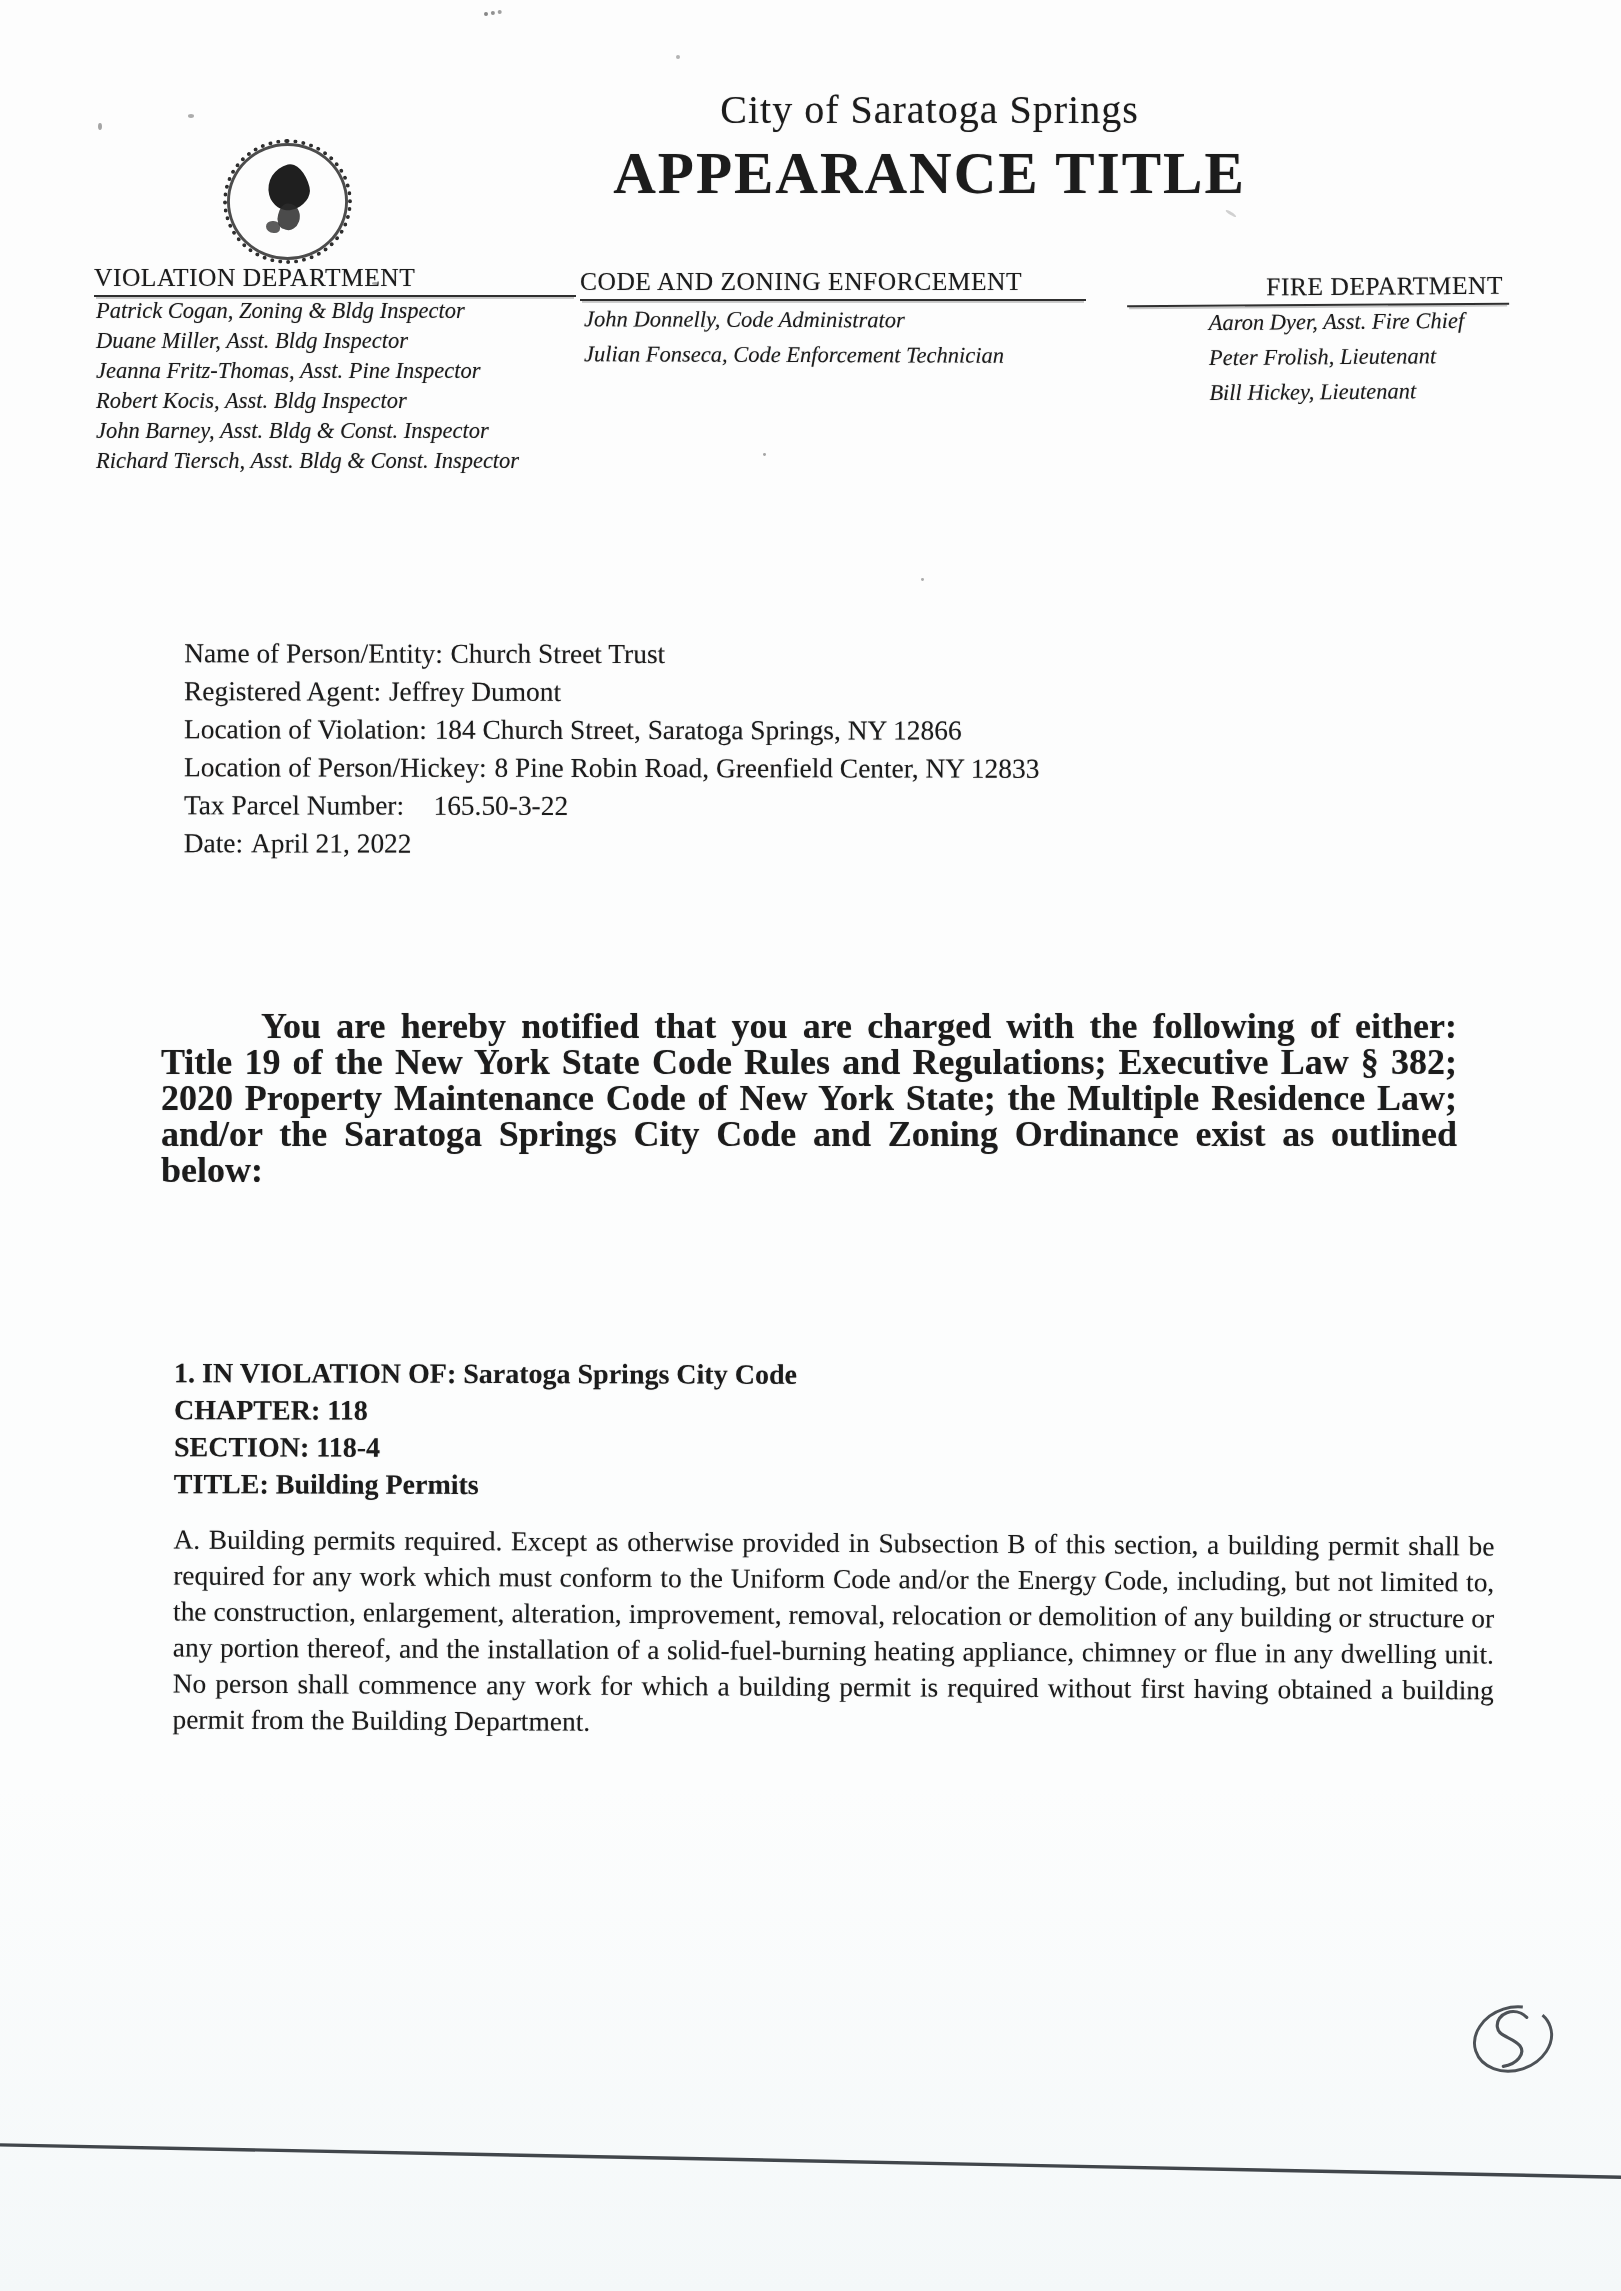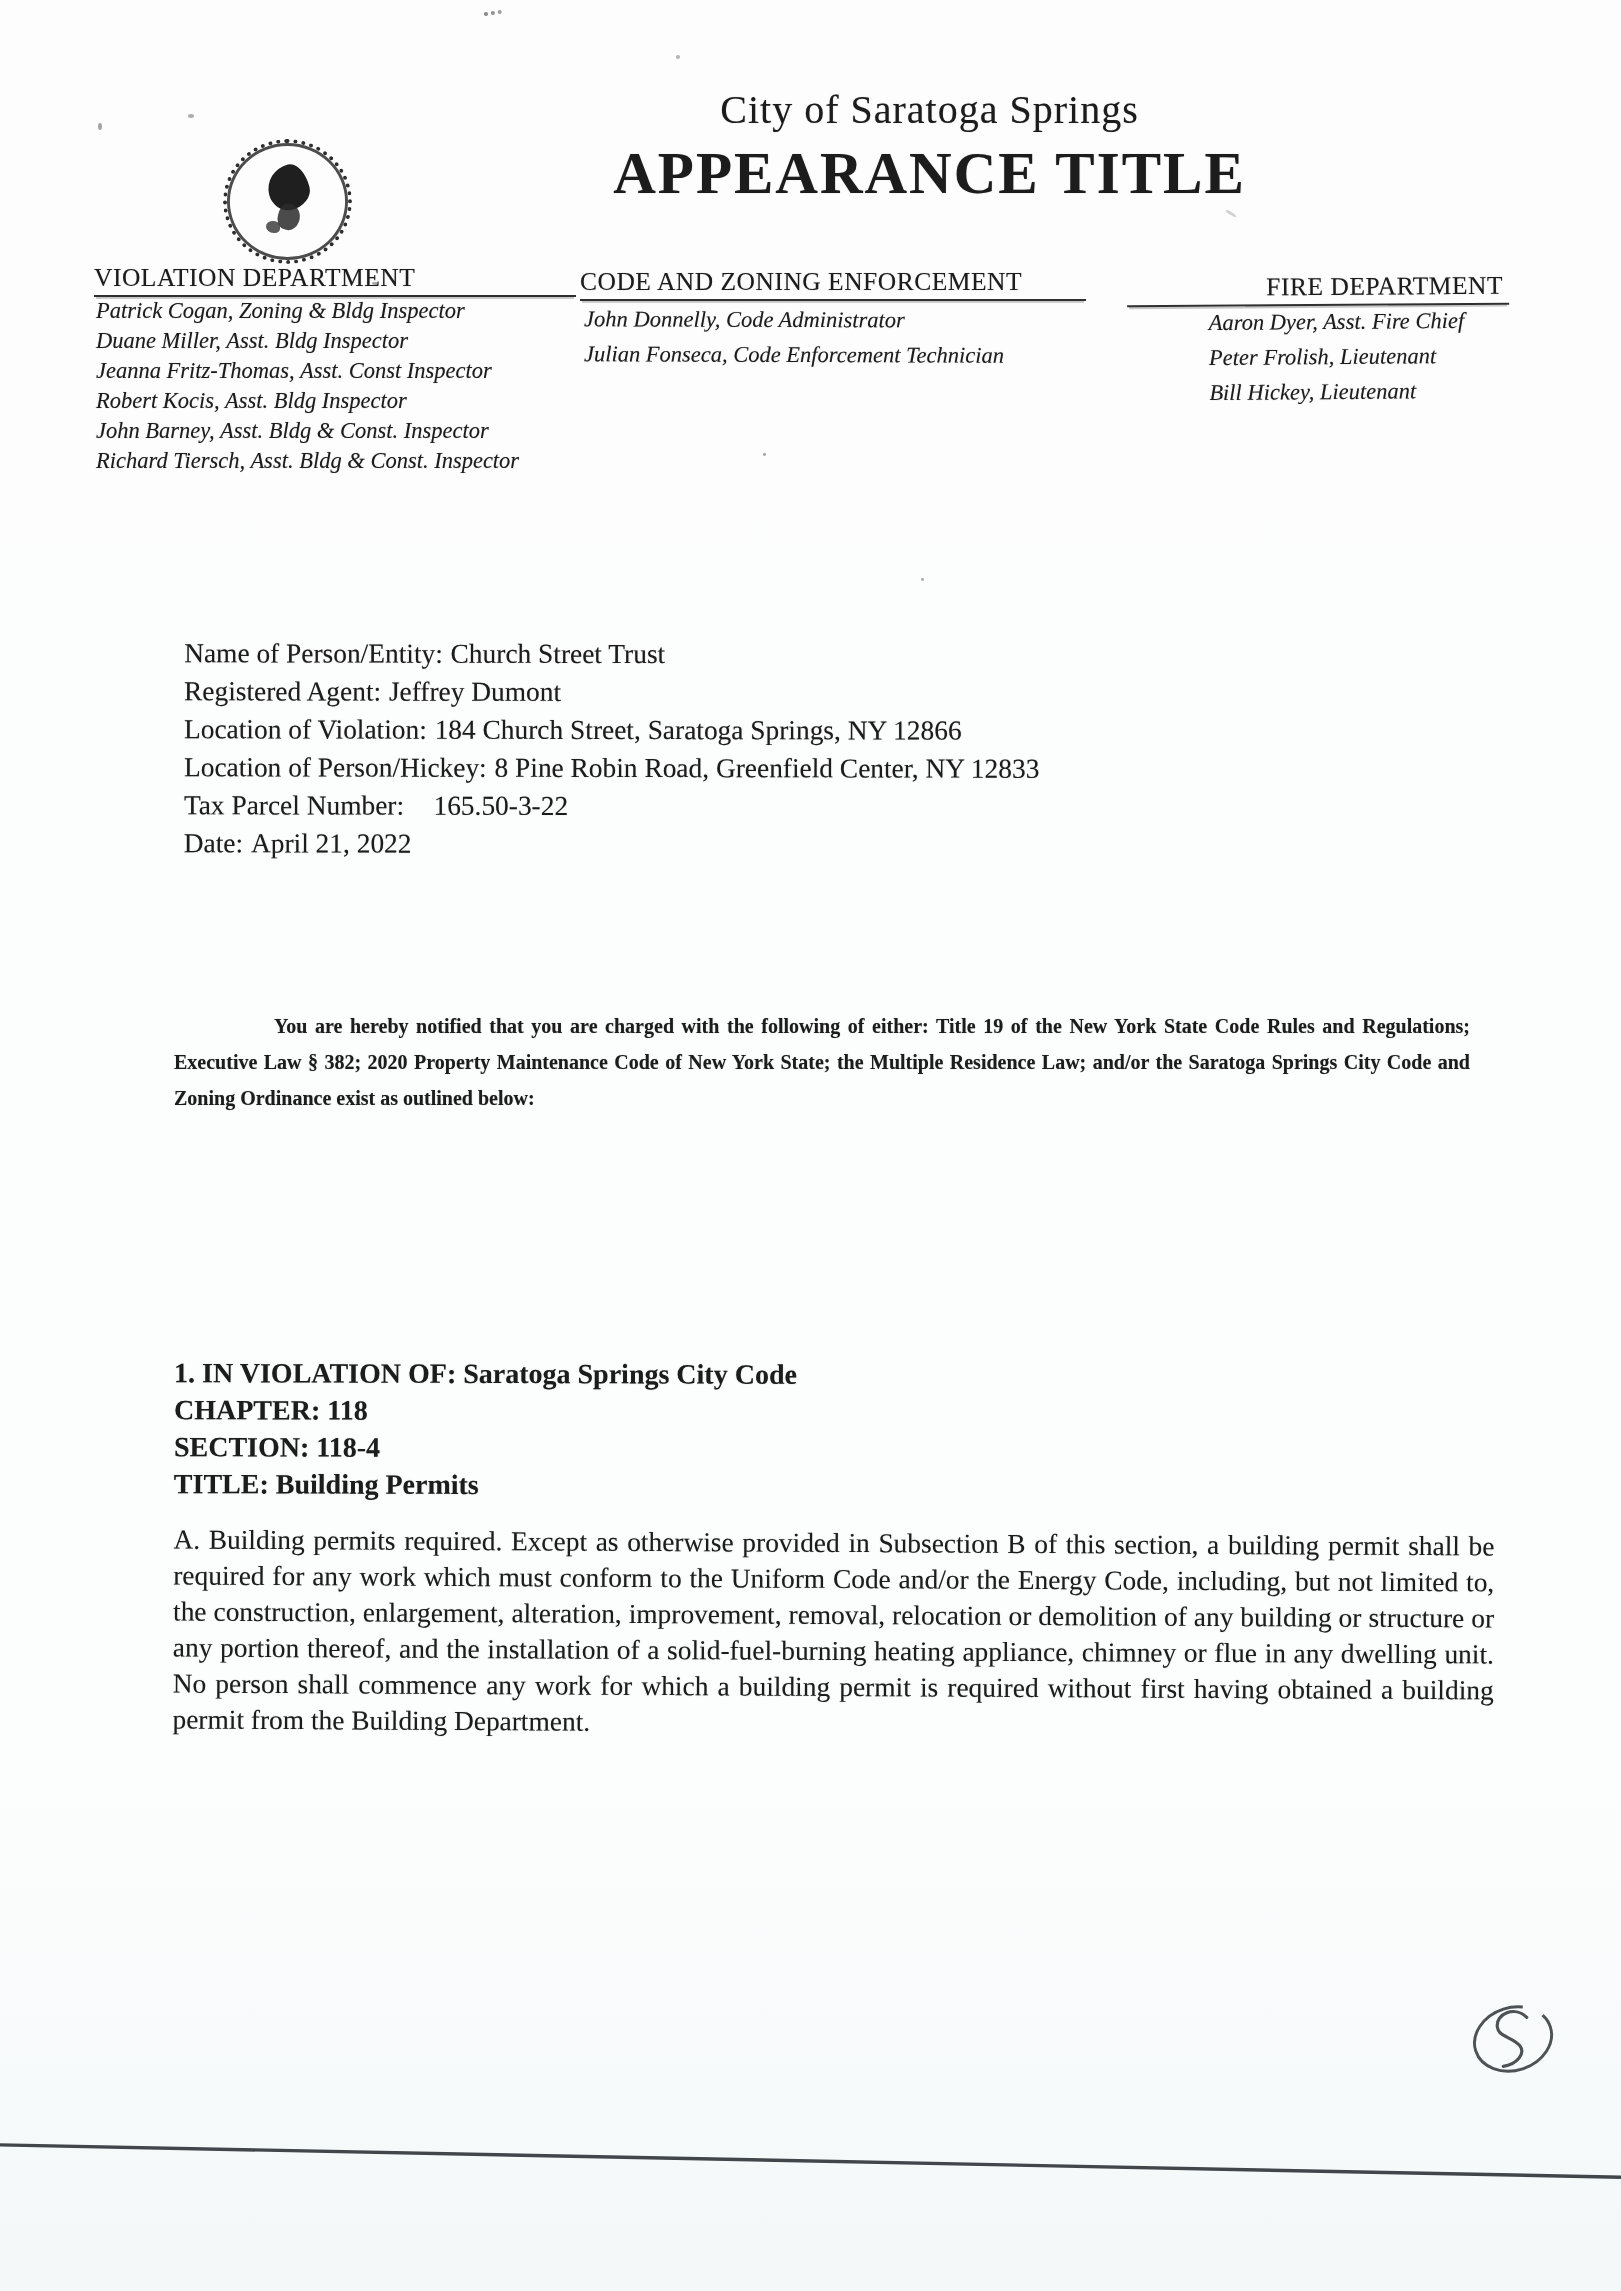--- a/index.html
+++ b/index.html
@@ -39,22 +39,22 @@
   .m-building{left:96px;top:296px;line-height:30px;}
   .m-code{left:584px;top:302px;line-height:35px;transform:rotate(.2deg);}
   .m-fire{left:1209px;top:304px;line-height:35px;transform:rotate(-.5deg);}
 
   
   .details{position:absolute;left:184px;top:635px;font-size:27.4px;line-height:38px;transform:rotate(.1deg);}
   .detail-line .lbl{margin-right:7.8px;}
   .detail-line .gap{margin-left:21.6px;}
 
   
-  .notice{position:absolute;left:174px;top:1008px;width:1296px;margin:0;
-    font-size:20px;font-weight:bold;line-height:36px;text-align:justify;text-indent:100px;}
+  .notice{position:absolute;left:161px;top:1008px;width:1296px;margin:0;
+    font-size:36px;font-weight:bold;line-height:36px;text-align:justify;text-indent:100px;}
 
   
   .violation{position:absolute;left:174px;top:1355px;font-size:28px;font-weight:bold;line-height:37px;transform:rotate(.15deg);}
 
   
   .body-par{position:absolute;left:173px;top:1525px;width:1321px;margin:0;
     font-size:27.4px;line-height:36px;text-align:justify;transform:rotate(.3deg);}
 
   
   .bottom-line{position:absolute;left:0;top:2137px;width:1621px;height:49px;}
@@ -86,21 +86,21 @@
     <div class="hdr-sub ink">APPEARANCE TITLE</div>
   </div>
 
   <div class="dept-head dh-building ink">VIOLATION DEPARTMENT</div>
   <div class="dept-head dh-code ink">CODE AND ZONING ENFORCEMENT</div>
   <div class="dept-head dh-fire ink">FIRE DEPARTMENT</div>
 
   <div class="members m-building ink">
     <div>Patrick Cogan, Zoning &amp; Bldg Inspector</div>
     <div>Duane Miller, Asst. Bldg Inspector</div>
-    <div>Jeanna Fritz-Thomas, Asst. Const Inspector</div>
+    <div>Jeanna Fritz-Thomas, Asst. Pine Inspector</div>
     <div>Robert Kocis, Asst. Bldg Inspector</div>
     <div>John Barney, Asst. Bldg &amp; Const. Inspector</div>
     <div>Richard Tiersch, Asst. Bldg &amp; Const. Inspector</div>
   </div>
   <div class="members m-code ink">
     <div>John Donnelly, Code Administrator</div>
     <div>Julian Fonseca, Code Enforcement Technician</div>
   </div>
   <div class="members m-fire ink">
     <div>Aaron Dyer, Asst. Fire Chief</div>

